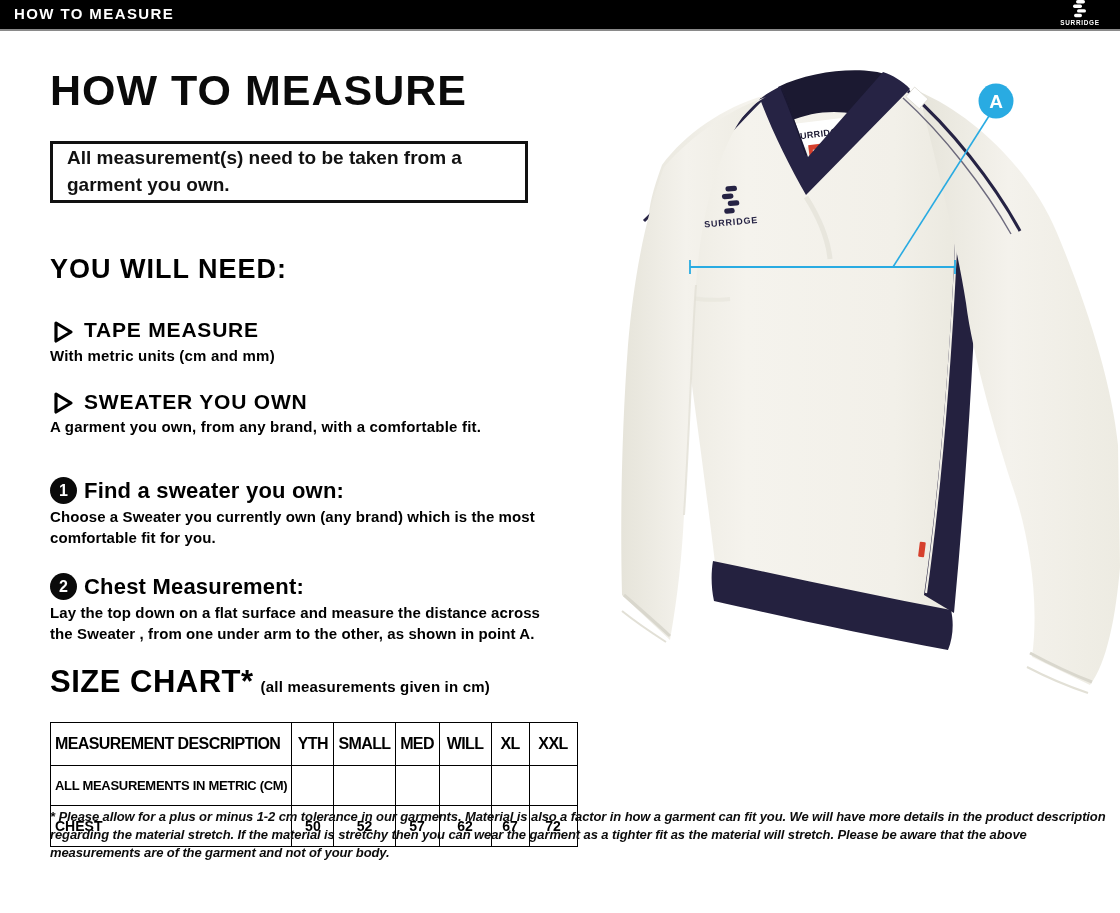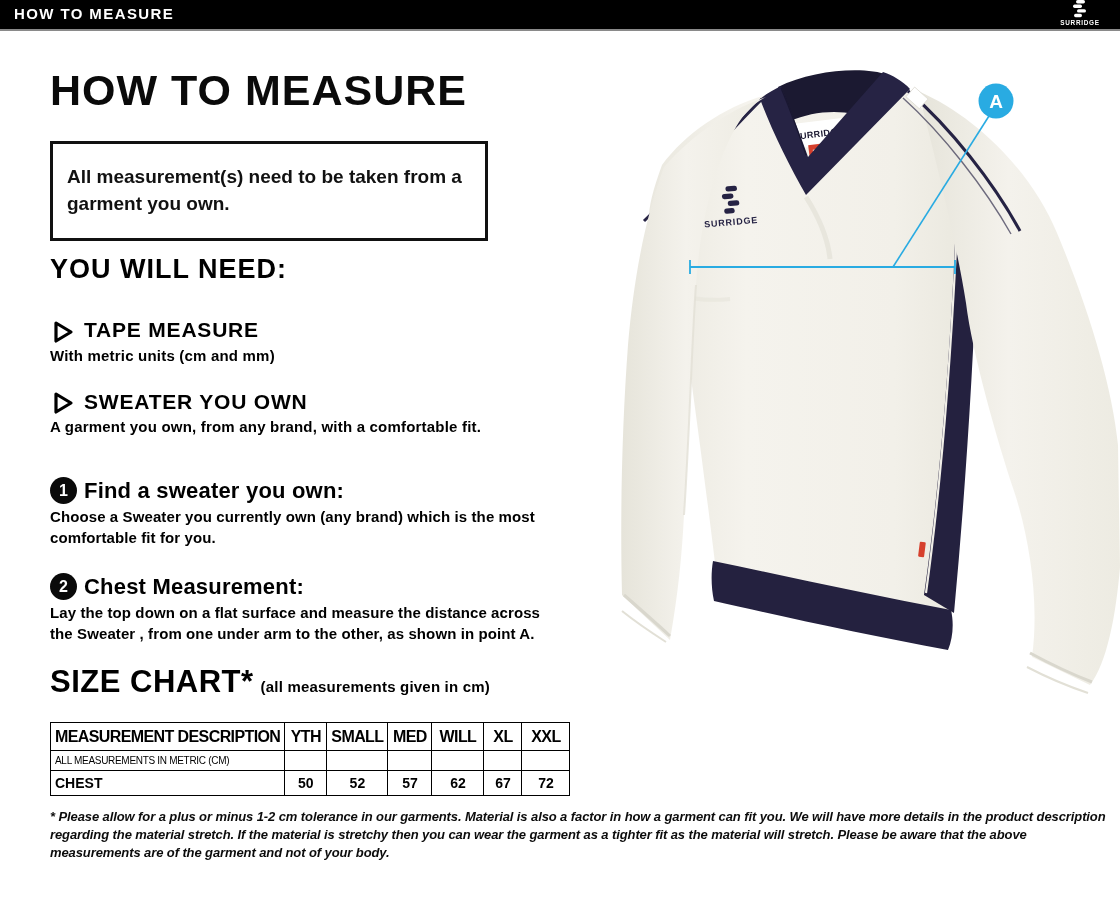--- a/index.html
+++ b/index.html
@@ -19,22 +19,22 @@
     color:#fff; font-size:15px; font-weight:700; letter-spacing:1.4px;
   }
   .topbar-logo { display:flex; flex-direction:column; align-items:center; margin-right:4px; }
   .topbar-logo svg { display:block; }
   
   .h1 {
     position:absolute; left:50px; top:66px;
     font-size:43px; font-weight:800; letter-spacing:1px; color:#0a0a0a;
   }
   .notice {
-    position:absolute; left:50px; top:141px; width:438px;
-    border:3px solid #111; padding:20px 14px;
+    position:absolute; left:50px; top:141px; width:478px;
+    border:3px solid #111; padding:1px 14px;
     font-size:19px; font-weight:700; line-height:1.42; color:#111;
   }
   .ywn-heading {
     position:absolute; left:50px; top:254px;
     font-size:27px; font-weight:800; letter-spacing:1px;
   }
   .need-item-title {
     position:absolute; left:84px;
     font-size:21px; font-weight:800; letter-spacing:0.8px;
   }
@@ -61,27 +61,27 @@
     display:flex; align-items:baseline;
   }
   .sc-heading { font-size:31px; font-weight:700; letter-spacing:0.5px;text-align:center; }
   .sc-note { font-size:15px; font-weight:700; margin-left:7px; letter-spacing:0.2px; }
   
   table.size-table {
     position:absolute; left:50px; top:722px;
     border-collapse:collapse; table-layout:fixed;
   }
   table.size-table td, table.size-table th {
-    border:1.6px solid #000; padding:4px 4px; overflow:hidden; white-space:nowrap;
+    border:1.6px solid #000; padding:12px 4px; overflow:hidden; white-space:nowrap;
   }
   table.size-table th {
     height:28px; font-size:16px; font-weight:700; letter-spacing:-0.6px; text-align:center;
   }
   table.size-table th.c-desc { text-align:left; }
-  tr.row-metric td { height:20px; font-size:10px; font-weight:400; letter-spacing:-0.3px; text-align:left; }
+  tr.row-metric td { height:20px; font-size:13px; font-weight:700; letter-spacing:-0.3px; text-align:left; }
   tr.row-chest  td { height:22px; font-size:14px; font-weight:700; text-align:center;margin-left:35px; }
   tr.row-chest  td.c-desc { text-align:left; }
   
   .disclaimer {
     position:absolute; left:50px; top:808px; width:1062px;
     font-size:13px; font-weight:700; font-style:italic;
     line-height:1.4; letter-spacing:-0.1px; color:#0c0c0c;
   }
   
   .figure { position:absolute; left:620px; top:55px; width:500px; height:640px; }

